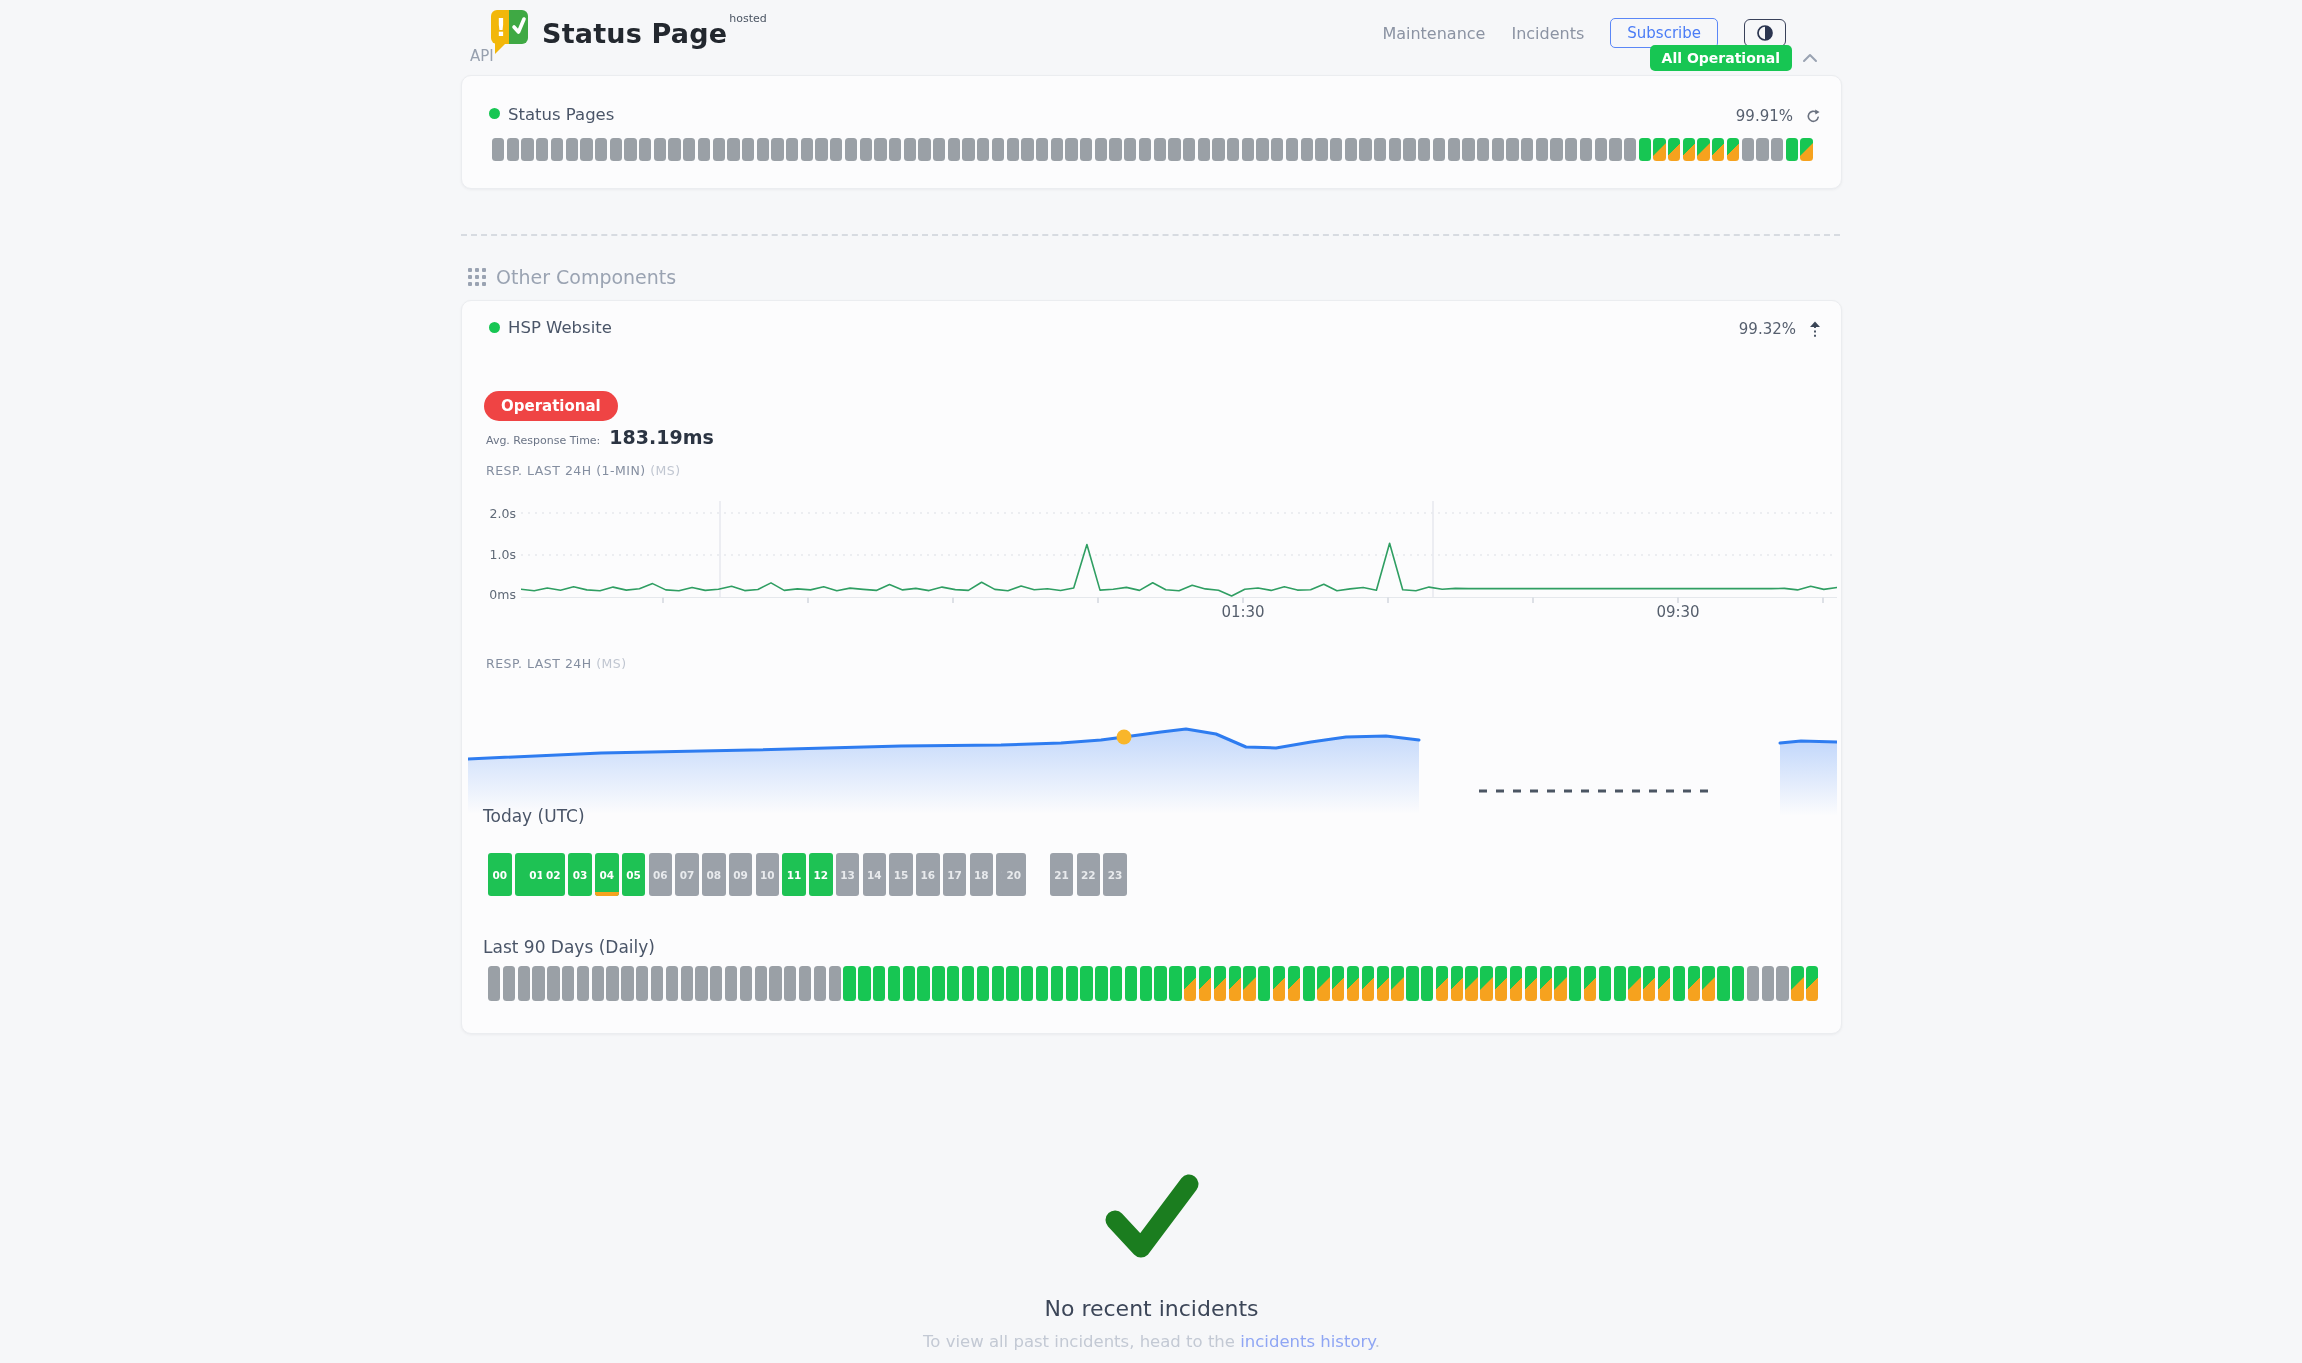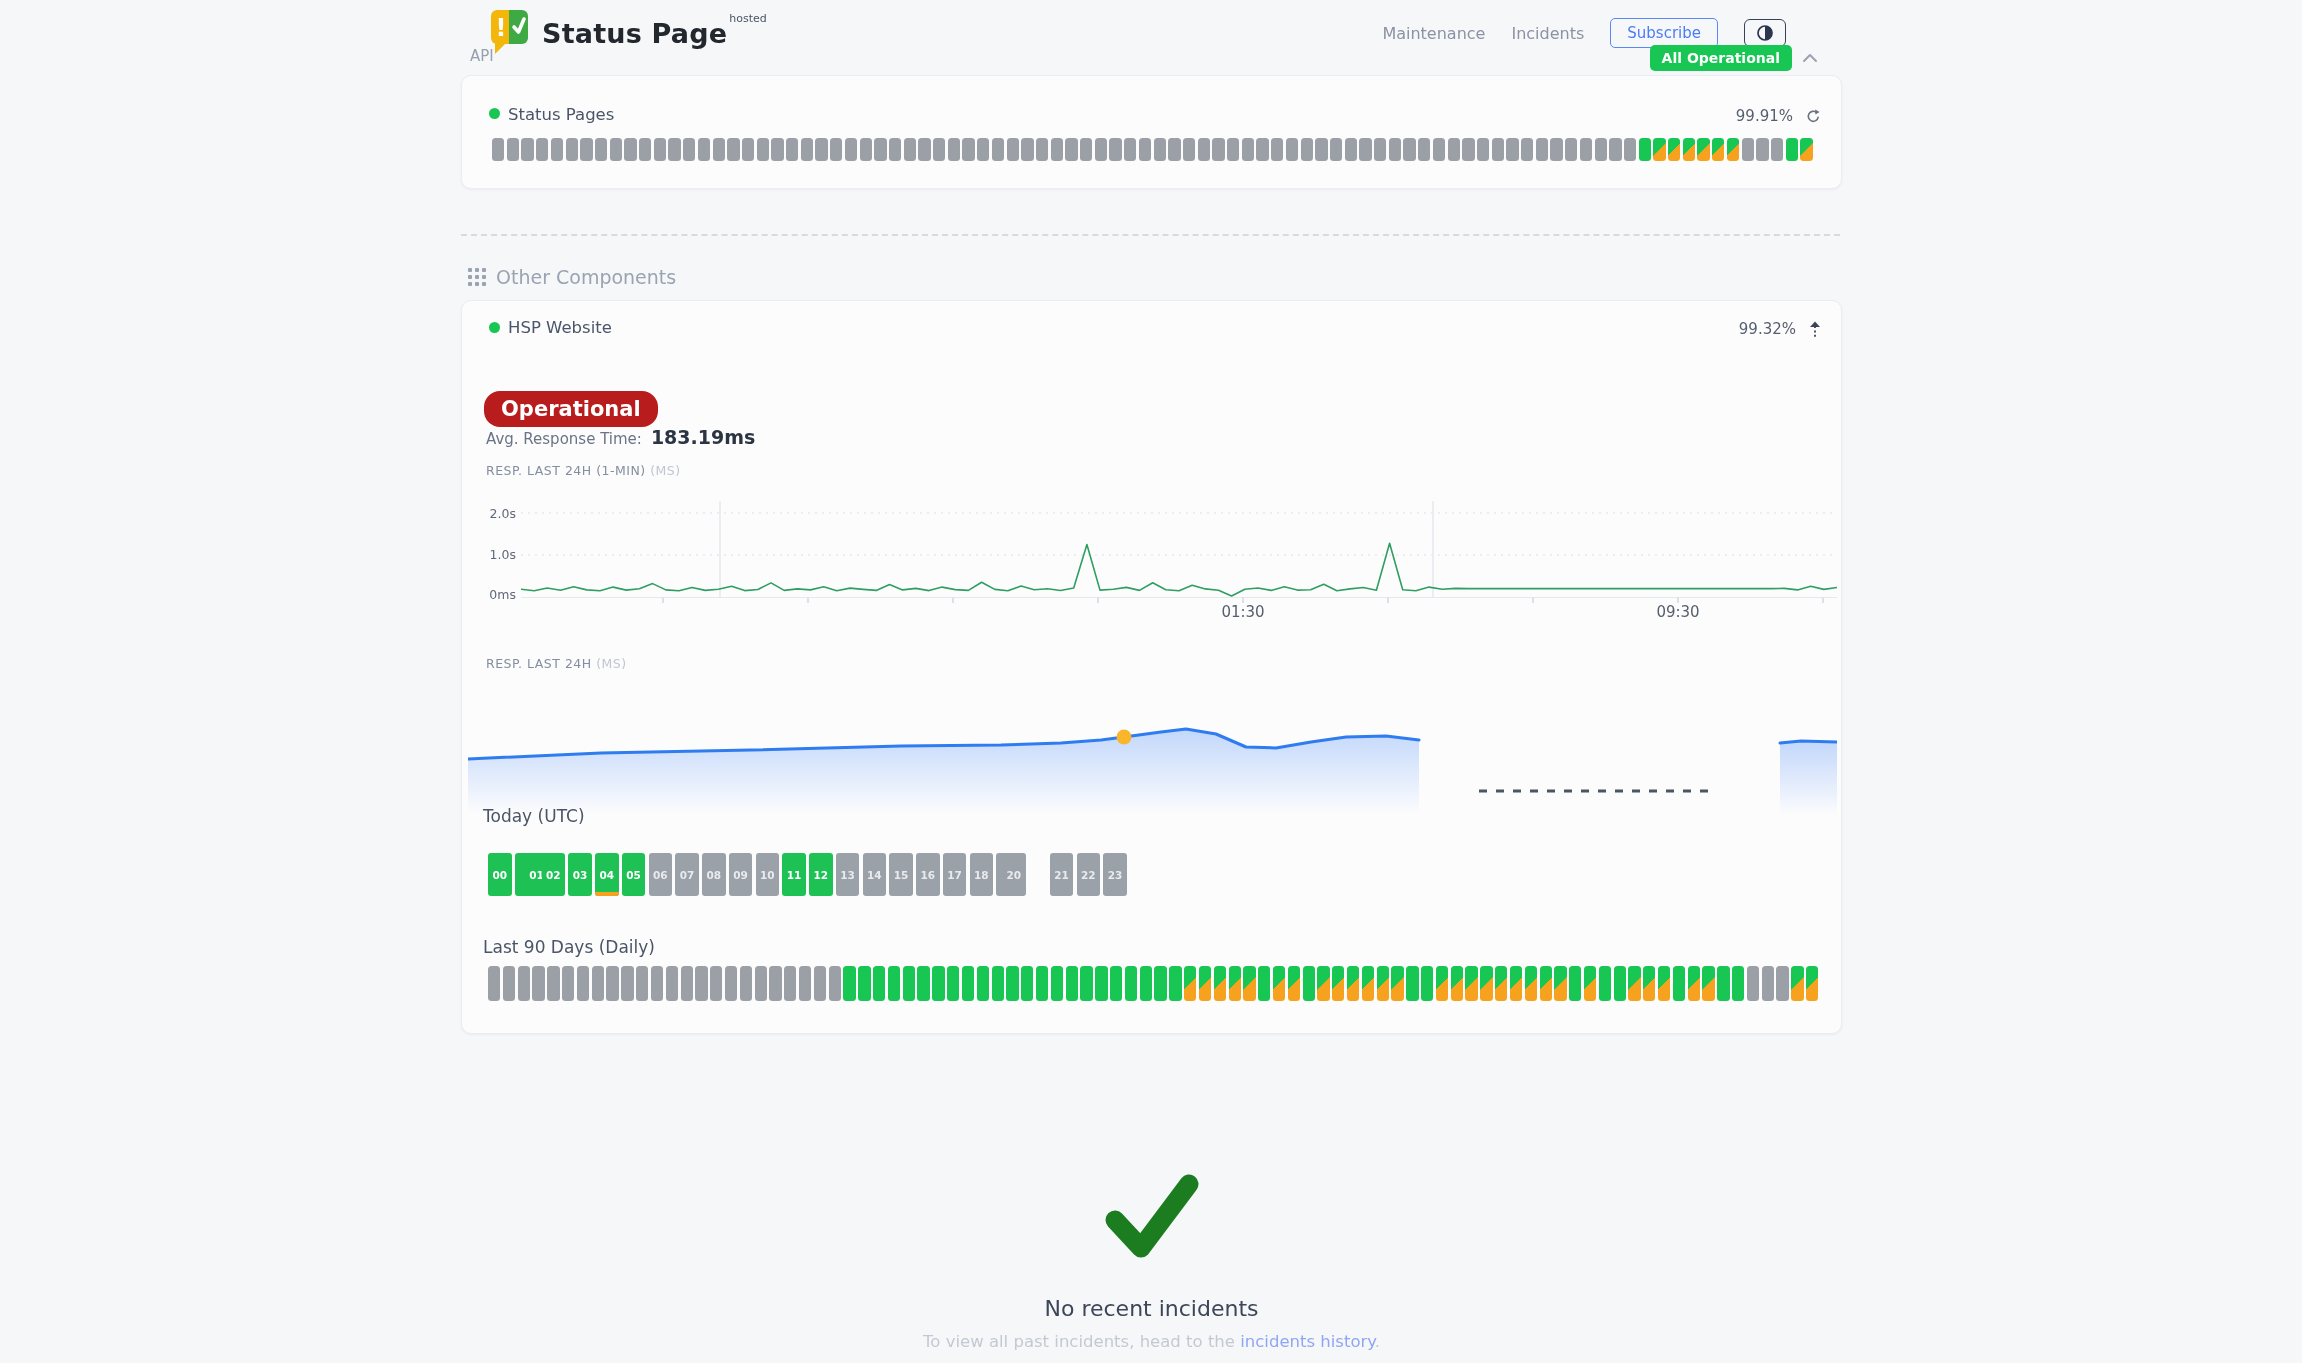--- a/index.html
+++ b/index.html
@@ -25,23 +25,23 @@
   .card-api{top:75px;height:112px;}
   .card-hsp{top:300px;height:732px;}
   .dot{width:11px;height:11px;border-radius:50%;background:#17c653;}
   .comp-name{font-size:16.5px;color:#4a5568;font-weight:500;}
   .uptime{font-size:15px;color:#565f6e;}
   .dashed-sep{position:absolute;left:0;top:234px;width:1379px;border-top:2px dashed #d7dbe1;}
   .ubar{position:absolute;top:0;border-radius:3.5px;}
   .ubar.none{background:#9aa0a6;}
   .ubar.up{background:#17c653;}
   .ubar.partial{background:linear-gradient(135deg,#17c653 49.5%,#f6a21e 50.5%);}
-  .badge-op{position:absolute;left:22px;top:90px;background:#b91c1c;color:#fff;font-size:21px;font-weight:bold;padding:6px 17px;border-radius:16px;}
+  .badge-op{position:absolute;left:22px;top:90px;background:#ef4444;color:#fff;font-size:15px;font-weight:bold;padding:6px 17px;border-radius:16px;}
   .avg-row{position:absolute;left:24px;top:125px;display:flex;align-items:baseline;gap:9px;}
-  .avg-label{font-size:15px;color:#6b7486;}
+  .avg-label{font-size:11px;color:#6b7486;}
   .avg-value{font-size:19px;font-weight:bold;color:#2b3442;}
   .resp-label{font-size:12.5px;color:#848ea0;letter-spacing:0.5px;}
   .resp-unit{color:#c0c6d1;}
   .ytick{position:absolute;left:0;width:54px;text-align:right;font-size:12.5px;color:#5f6977;}
   .xtick{position:absolute;width:80px;text-align:center;font-size:15px;color:#555e6c;top:102px;}
   .hour{position:absolute;top:0;width:23.5px;height:43px;border-radius:3px;display:flex;align-items:center;justify-content:center;font-size:10.5px;font-weight:bold;}
   .hour.up{background:#1ec254;color:#fff;}
   .hour.none{background:#9ba1a9;color:#e8eaed;}
   .hour-underline{position:absolute;left:0;right:0;bottom:0;height:4px;background:#f6a21e;border-radius:0 0 3px 3px;}
   .sub-title{font-size:17px;color:#4a5568;font-weight:500;}

